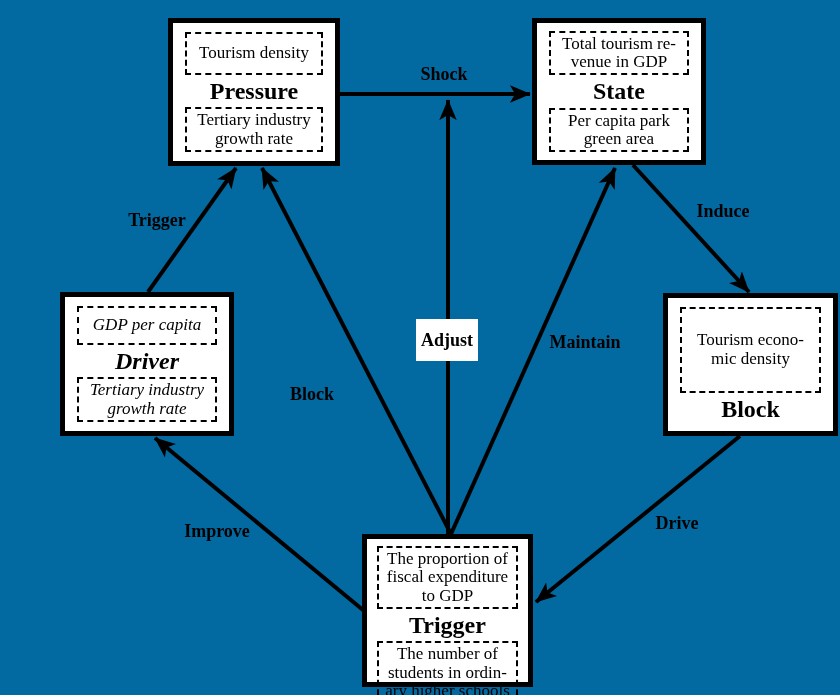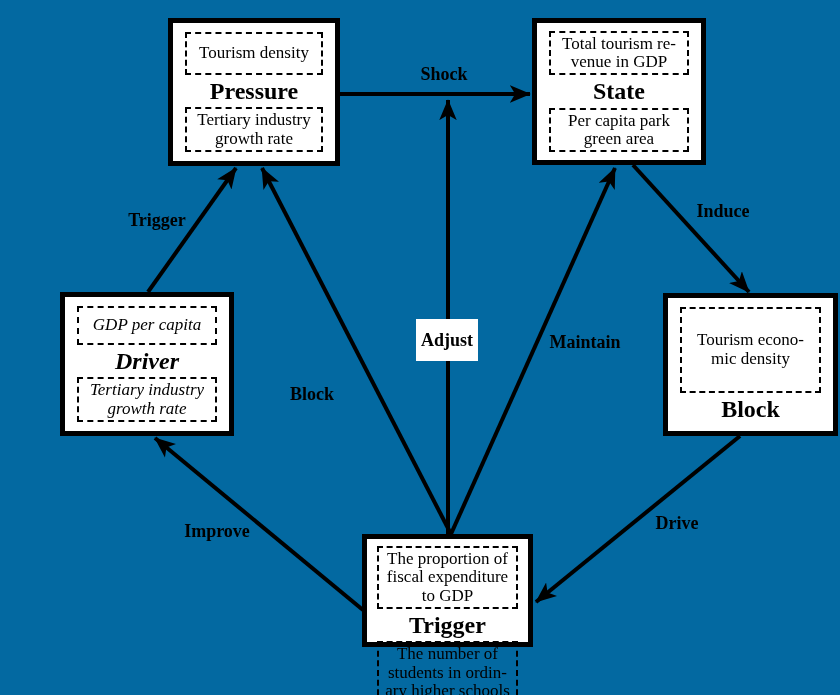--- a/index.html
+++ b/index.html
@@ -101,21 +101,21 @@
     <div class="indicator">Tertiary industry
 growth rate</div>
   </div>
 
   <div class="node" style="left:653px; top:293px; width:175px; height:143px;margin-left:10px;">
     <div class="indicator">Tourism econo-
 mic density</div>
     <div class="node-title">Block</div>
   </div>
 
-  <div class="node" style="left:362px; top:534px; width:171px; height:113px; padding:7px 10px;">
+  <div class="node" style="left:362px; top:534px; width:171px; height:153px; padding:7px 10px;">
     <div class="indicator">The proportion of
 fiscal expenditure
 to GDP</div>
     <div class="node-title">Trigger</div>
     <div class="indicator">The number of
 students in ordin-
 ary higher schools</div>
   </div>
 
   <div class="edge-label" style="left:444px; top:74px;">Shock</div>

